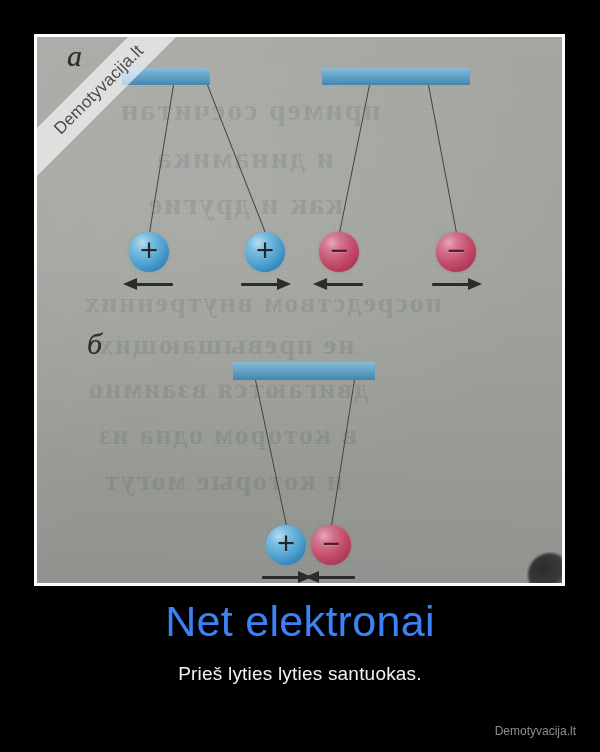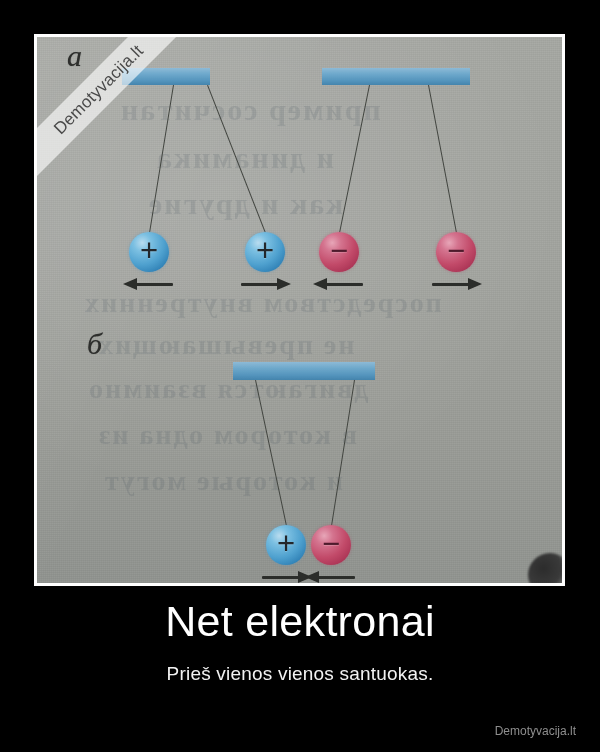--- a/index.html
+++ b/index.html
@@ -142,21 +142,21 @@
     font-family:"Liberation Sans",sans-serif;
     font-size:17px;color:#4a4a4a;letter-spacing:.2px;white-space:nowrap;
   }
 
   
   #caption{
     position:absolute;left:0;right:0;top:600px;
     text-align:center;
   }
   #title{
-    color:#ffffff;
+    color:#3b82f6;
     font-family:"Liberation Sans",sans-serif;
     font-size:43px;font-weight:400;line-height:1.02;
     margin:0;letter-spacing:.3px;
   }
   #subtitle{
     color:#f2f2f2;
     font-family:"Liberation Sans",sans-serif;
     font-size:19px;font-weight:400;
     margin:19px 0 0 0;letter-spacing:.2px;
   }
@@ -245,18 +245,18 @@
 
     <div id="watermark">
       <div class="band">
         <span>Demotyvacija.lt</span>
       </div>
     </div>
   </div>
 
   <div id="caption">
     <h1 id="title">Net elektronai</h1>
-    <p id="subtitle">Prieš vienos vienos santuokas.</p>
+    <p id="subtitle">Prieš lyties lyties santuokas.</p>
   </div>
 
   <div id="site-credit">Demotyvacija.lt</div>
 
 </div>
 
 </body></html>

